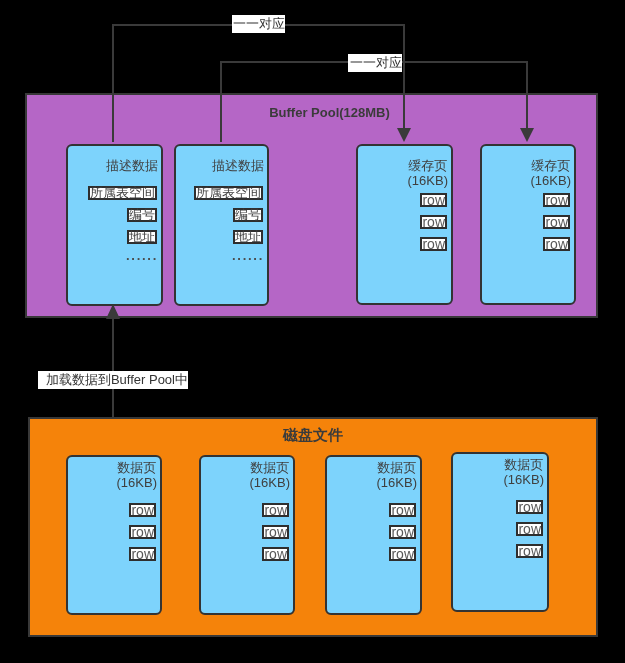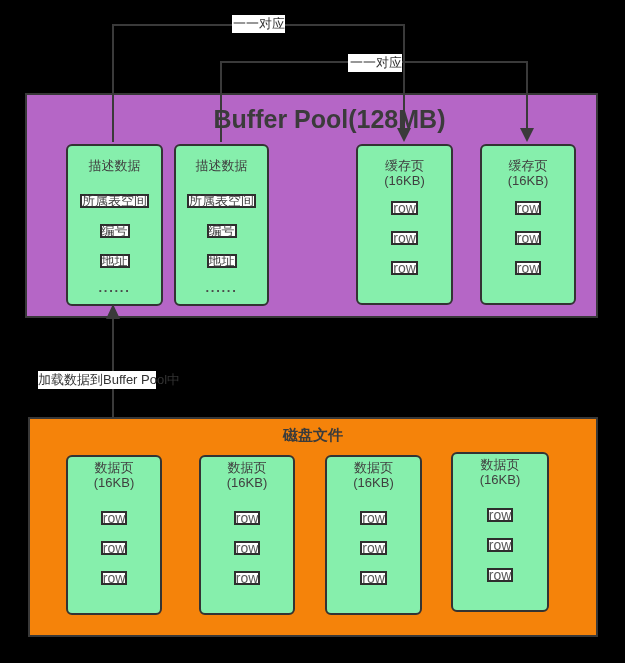--- a/index.html
+++ b/index.html
@@ -30,35 +30,34 @@
   #disk-file {
     left: 28px; top: 417px;
     width: 570px; height: 220px;
     background: #f5830a;
   }
   .region-title {
     text-align: center;
     font-weight: bold;
     color: #3b3b3b;
   }
-  #buffer-pool .region-title { font-size: 25px; margin-top: 10px; padding-left: 36px; }
+  #buffer-pool .region-title { font-size: 13px; margin-top: 10px; padding-left: 36px; }
   #disk-file  .region-title { font-size: 15px; margin-top: 7px;  }
 
   
   .page-box {
     position: absolute;
     box-sizing: border-box;
-    background: #86efac;
+    background: #7dd3fc;
     border: 2px solid #333333;
     border-radius: 6px;
     padding: 0 3px;
     display: flex;
     flex-direction: column;
-    align-items: center;
-    gap: 8px;
+    align-items: flex-end;
   }
   .box-title {
     text-align: center;
     font-size: 13px;
     line-height: 15px;
     color: #3f3f3f;
     flex: none;
   }
   .page-box.desc  .box-title { margin: 12px 0 13px; }
   .page-box.cache .box-title { margin: 12px 0 5px;   }
@@ -138,21 +137,21 @@
     background: #ffffff;
     color: #333333;
     text-align: right;
     font-size: 13px;
     line-height: 18px;
     height: 18px;
     white-space: nowrap;
   }
   #map-label-1  { left: 232px; top: 15px;  width: 53px;  }
   #map-label-2  { left: 348px; top: 54px;  width: 54px;  }
-  #load-label   { left: 38px;  top: 371px; width: 118px; }
+  #load-label   { left: 38px;  top: 371px; width: 150px; }
 </style>
 </head>
 <body>
 
 <div class="stage">
 
   <div class="region" id="buffer-pool">
     <div class="region-title">Buffer Pool(128MB)</div>
 
     <div class="page-box desc" id="desc1">

